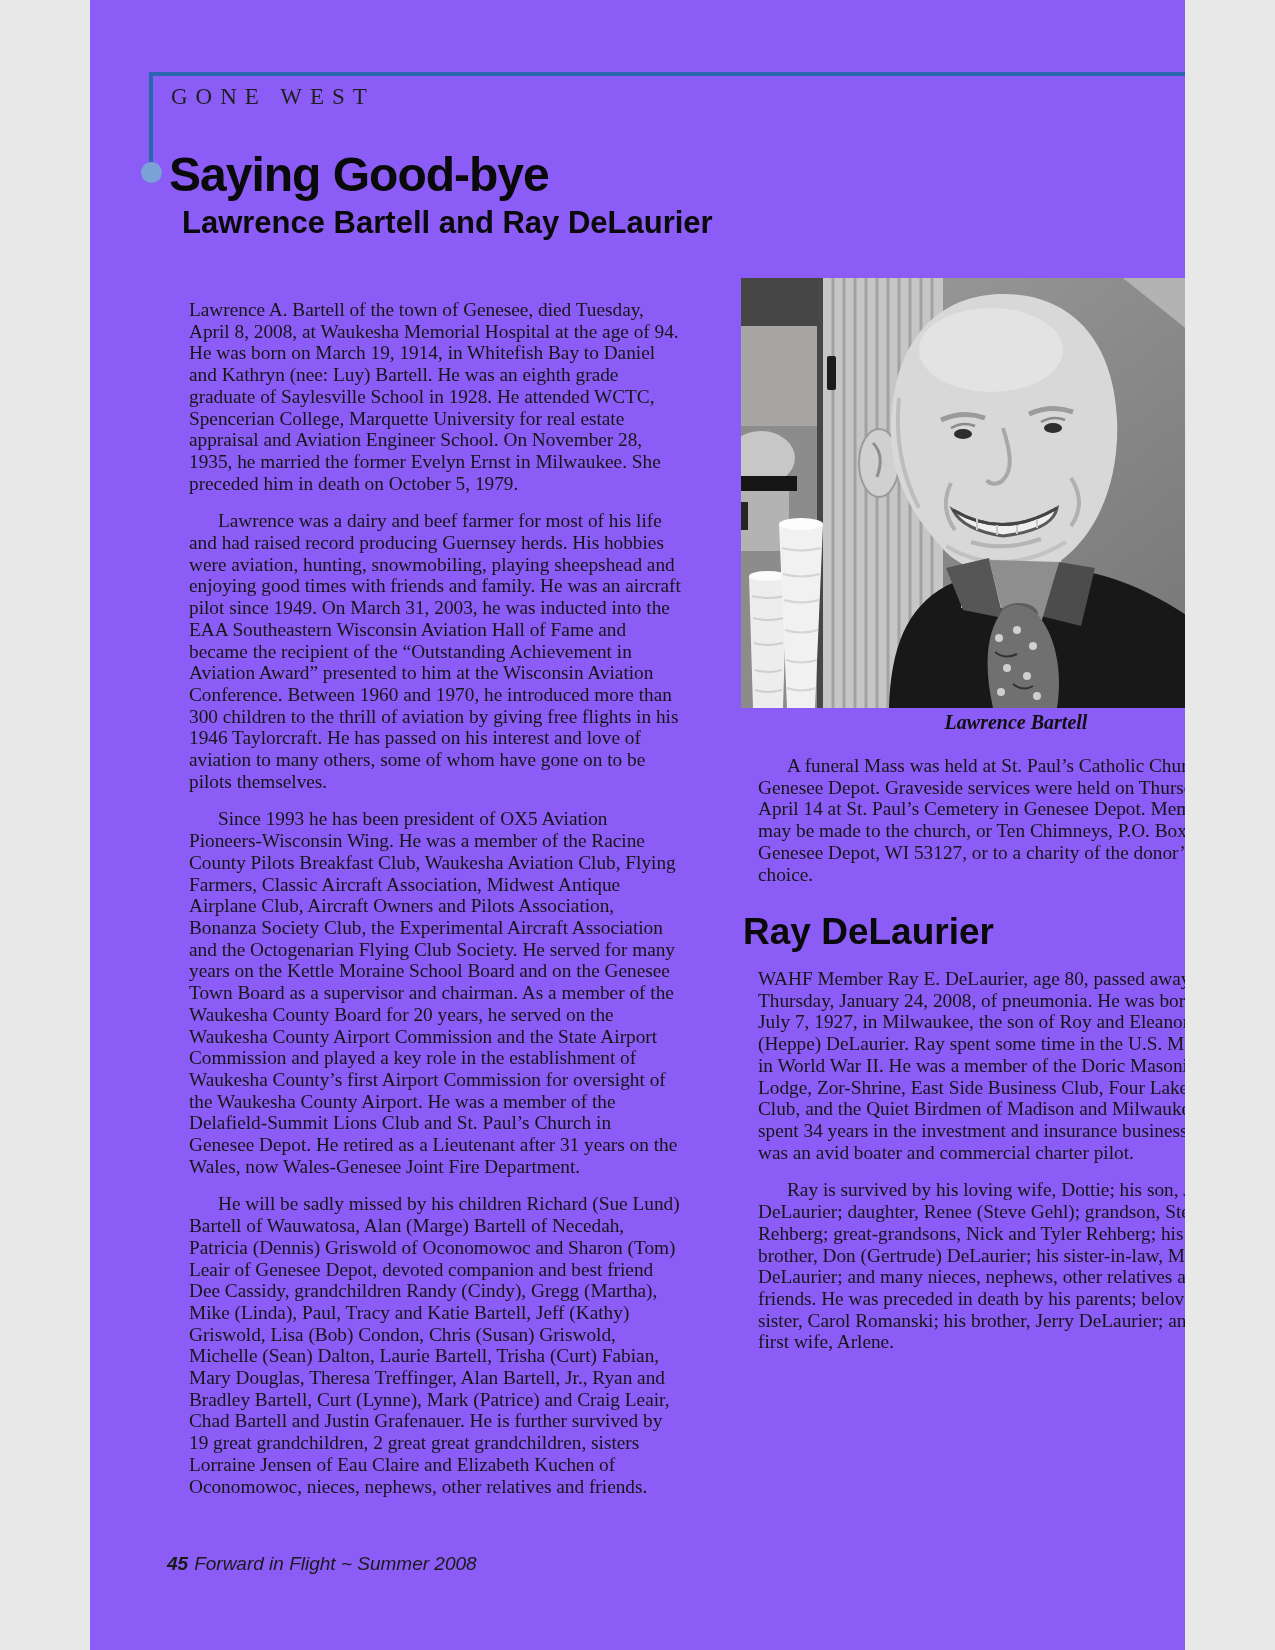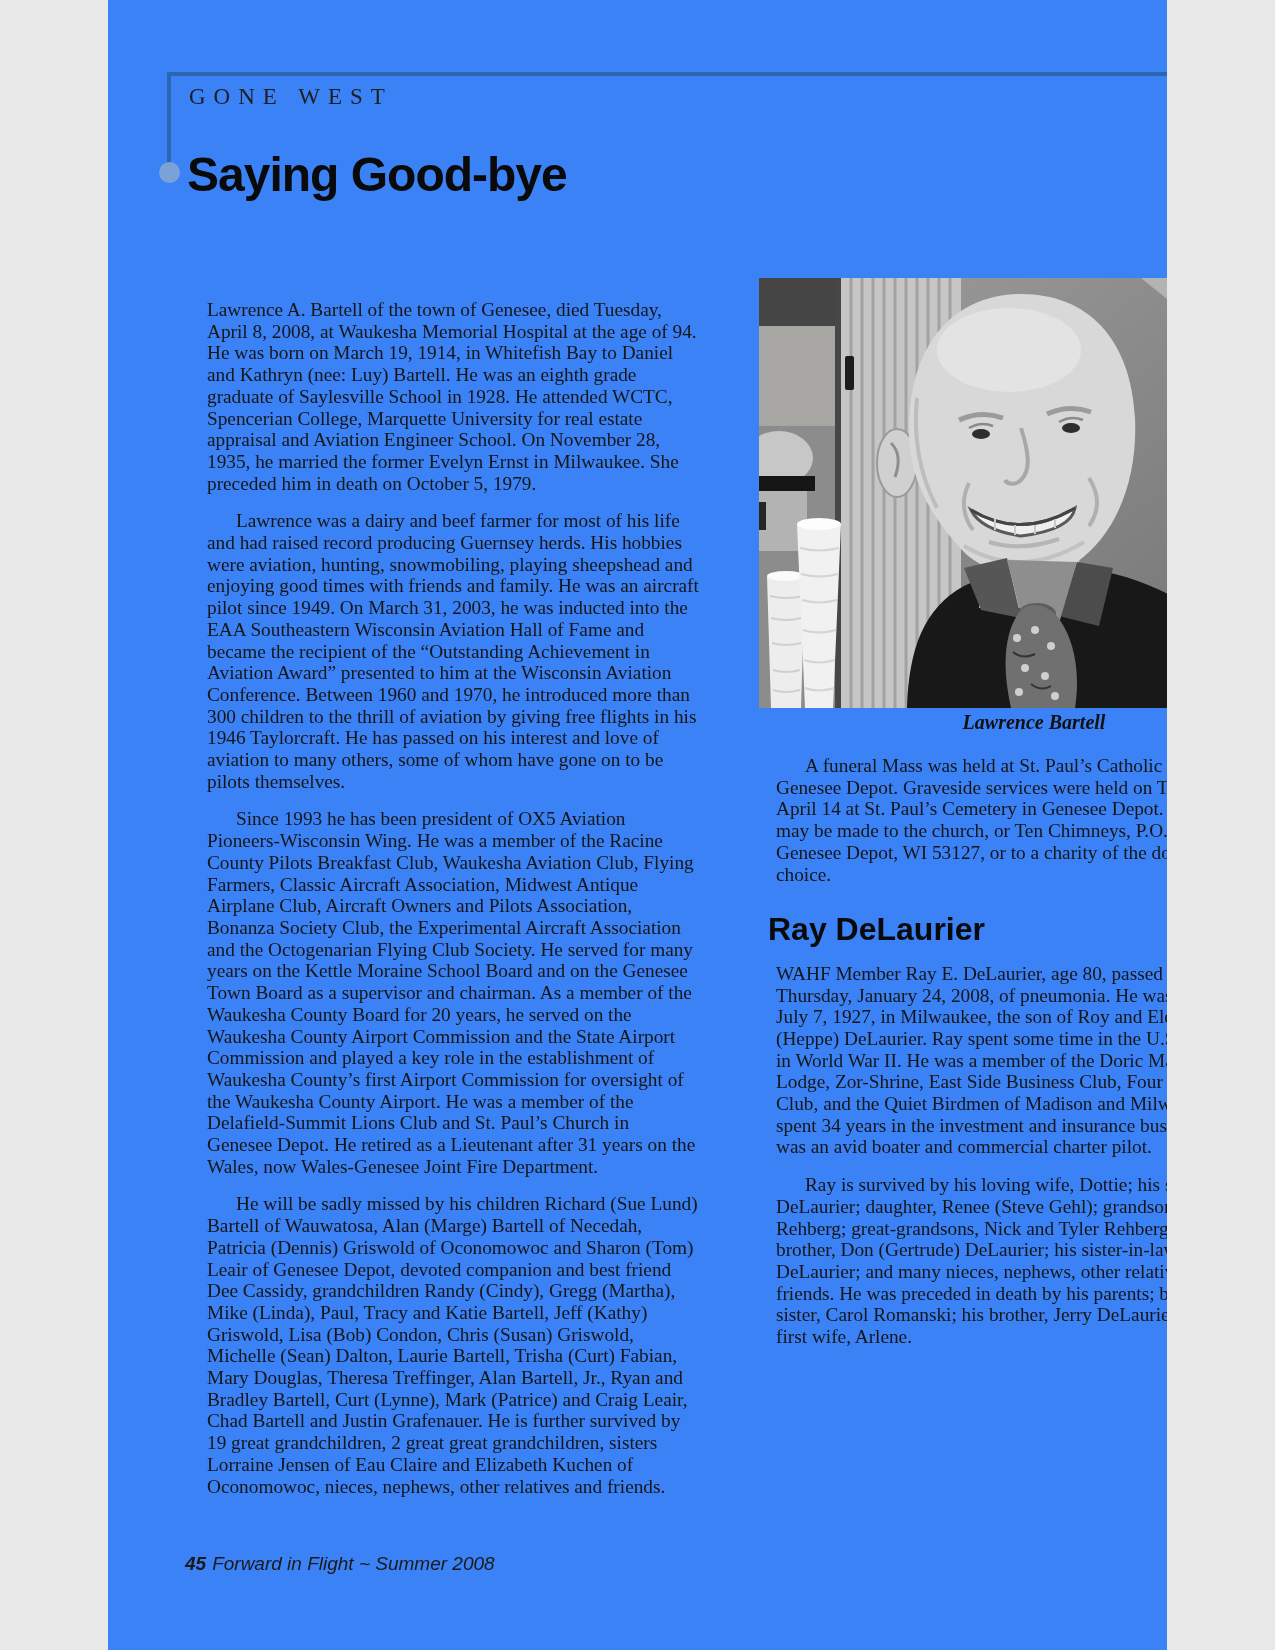--- a/index.html
+++ b/index.html
@@ -4,25 +4,26 @@
 <style>
   :root{
     --accent-line:#2b67b0;
     --accent-dot:#7aa2d8;
     --ink:#161616;
   }
   html,body{margin:0;padding:0;background:#e8e8e8;}
   .page{
     position:relative;
     width:1059px;height:1650px;
-    background:#3b82f6;
+    background:#8b5cf6;
     margin:0 auto;
     font-family:"Liberation Serif", serif;
     color:var(--ink);
     overflow:hidden;
+    padding-left:36px;
   }
   .accent-line-h{position:absolute;left:59px;top:72px;width:1137px;height:4px;background:var(--accent-line);}
   .accent-line-v{position:absolute;left:59px;top:72px;width:4px;height:94px;background:var(--accent-line);}
   .accent-dot{position:absolute;border-radius:50%;background:var(--accent-dot);}
   .accent-dot.right{left:1184px;top:63px;width:23px;height:23px;}
   .accent-dot.left{left:51px;top:162px;width:21px;height:21px;}
   .kicker{
     position:absolute;left:81px;top:84px;
     font-size:23px;letter-spacing:8px;color:#1e1e1e;
     font-family:"Liberation Serif", serif;
@@ -46,42 +47,43 @@
   .photo-wrap{position:absolute;left:651px;top:278px;width:550px;height:430px;}
   .photo-wrap svg{display:block;}
   .photo-caption{
     position:absolute;left:651px;top:711px;width:550px;
     text-align:center;font-weight:bold;font-style:italic;font-size:20px;color:#101010;
   }
   .col-right{position:absolute;left:652px;top:739px;width:519px;}
   .editors-note{font-style:italic;}
   .section-heading{
     font-family:"Liberation Sans", sans-serif;
-    font-weight:bold;font-size:32px;color:#0a0a0a;
-    margin:28px 0 4px 8px;line-height:1.05;
+    font-weight:bold;font-size:37px;color:#0a0a0a;
+    margin:28px 0 4px 1px;line-height:1.05;
   }
   .footer{
     position:absolute;left:77px;top:1553px;
     font-family:"Liberation Sans", sans-serif;
     font-style:italic;font-size:19px;color:#1a1a1a;white-space:nowrap;
   }
   .footer .page-num{font-weight:bold;margin-right:6px;}
 </style>
 </head>
 <body>
 
 <div class="page">
 
   <div class="accent-line-h"></div>
   <div class="accent-line-v"></div>
   <div class="accent-dot right"></div>
   <div class="accent-dot left"></div>
 
   <div class="kicker">GONE WEST</div>
   <div class="title">Saying Good-bye</div>
+  <div class="subtitle">Lawrence Bartell and Ray DeLaurier</div>
 
   <div class="col-left body-text">
     <p>Lawrence A. Bartell of the town of Genesee, died Tuesday, April 8, 2008, at Waukesha Memorial Hospital at the age of 94. He was born on March 19, 1914, in Whitefish Bay to Daniel and Kathryn (nee:  Luy) Bartell. He was an eighth grade graduate of Saylesville School in 1928. He attended WCTC, Spencerian College, Marquette University for real estate appraisal and Aviation Engineer School. On November 28, 1935, he married the former Evelyn Ernst in Milwaukee. She preceded him in death on October 5, 1979.</p>
     <p class="indent">Lawrence was a dairy and beef farmer for most of his life and had raised record producing Guernsey herds. His hobbies were aviation, hunting, snowmobiling, playing sheepshead and enjoying good times with friends and family. He was an aircraft pilot since 1949. On March 31, 2003, he was inducted into the EAA Southeastern Wisconsin Aviation Hall of Fame and became the recipient of the “Outstanding Achievement in Aviation Award” presented to him at the Wisconsin Aviation Conference. Between 1960 and 1970, he introduced more than 300 children to the thrill of aviation by giving free flights in his 1946 Taylorcraft. He has passed on his interest and love of aviation to many others, some of whom have gone on to be pilots themselves.</p>
     <p class="indent">Since 1993 he has been president of OX5 Aviation Pioneers-Wisconsin Wing. He was a member of the Racine County Pilots Breakfast Club, Waukesha Aviation Club, Flying Farmers, Classic Aircraft Association, Midwest Antique Airplane Club, Aircraft Owners and Pilots Association, Bonanza Society Club, the Experimental Aircraft Association and the Octogenarian Flying Club Society. He served for many years on the Kettle Moraine School Board and on the Genesee Town Board as a supervisor and chairman.  As a member of the Waukesha County Board for 20 years, he served on the Waukesha County Airport Commission and the State Airport Commission and played a key role in the establishment of Waukesha County’s first Airport Commission for oversight of the Waukesha County Airport. He was a member of the Delafield-Summit Lions Club and St. Paul’s Church in Genesee Depot. He retired as a Lieutenant after 31 years on the Wales, now Wales-Genesee Joint Fire Department.</p>
     <p class="indent">He will be sadly missed by his children Richard (Sue Lund) Bartell of Wauwatosa, Alan (Marge) Bartell of Necedah, Patricia (Dennis) Griswold of Oconomowoc and Sharon (Tom) Leair of Genesee Depot, devoted companion and best friend Dee Cassidy, grandchildren Randy (Cindy), Gregg (Martha), Mike (Linda), Paul, Tracy and Katie Bartell, Jeff (Kathy) Griswold, Lisa (Bob) Condon, Chris (Susan) Griswold, Michelle (Sean) Dalton, Laurie Bartell, Trisha (Curt) Fabian, Mary Douglas, Theresa Treffinger, Alan Bartell, Jr., Ryan and Bradley Bartell, Curt (Lynne), Mark (Patrice) and Craig Leair, Chad Bartell and Justin Grafenauer. He is further survived by 19 great grandchildren, 2 great great grandchildren, sisters Lorraine Jensen of Eau Claire and Elizabeth Kuchen of Oconomowoc, nieces, nephews, other relatives and friends.</p>
   </div>
 
   <div class="photo-wrap">
     <svg viewBox="0 0 550 430" width="550" height="430" role="img">

